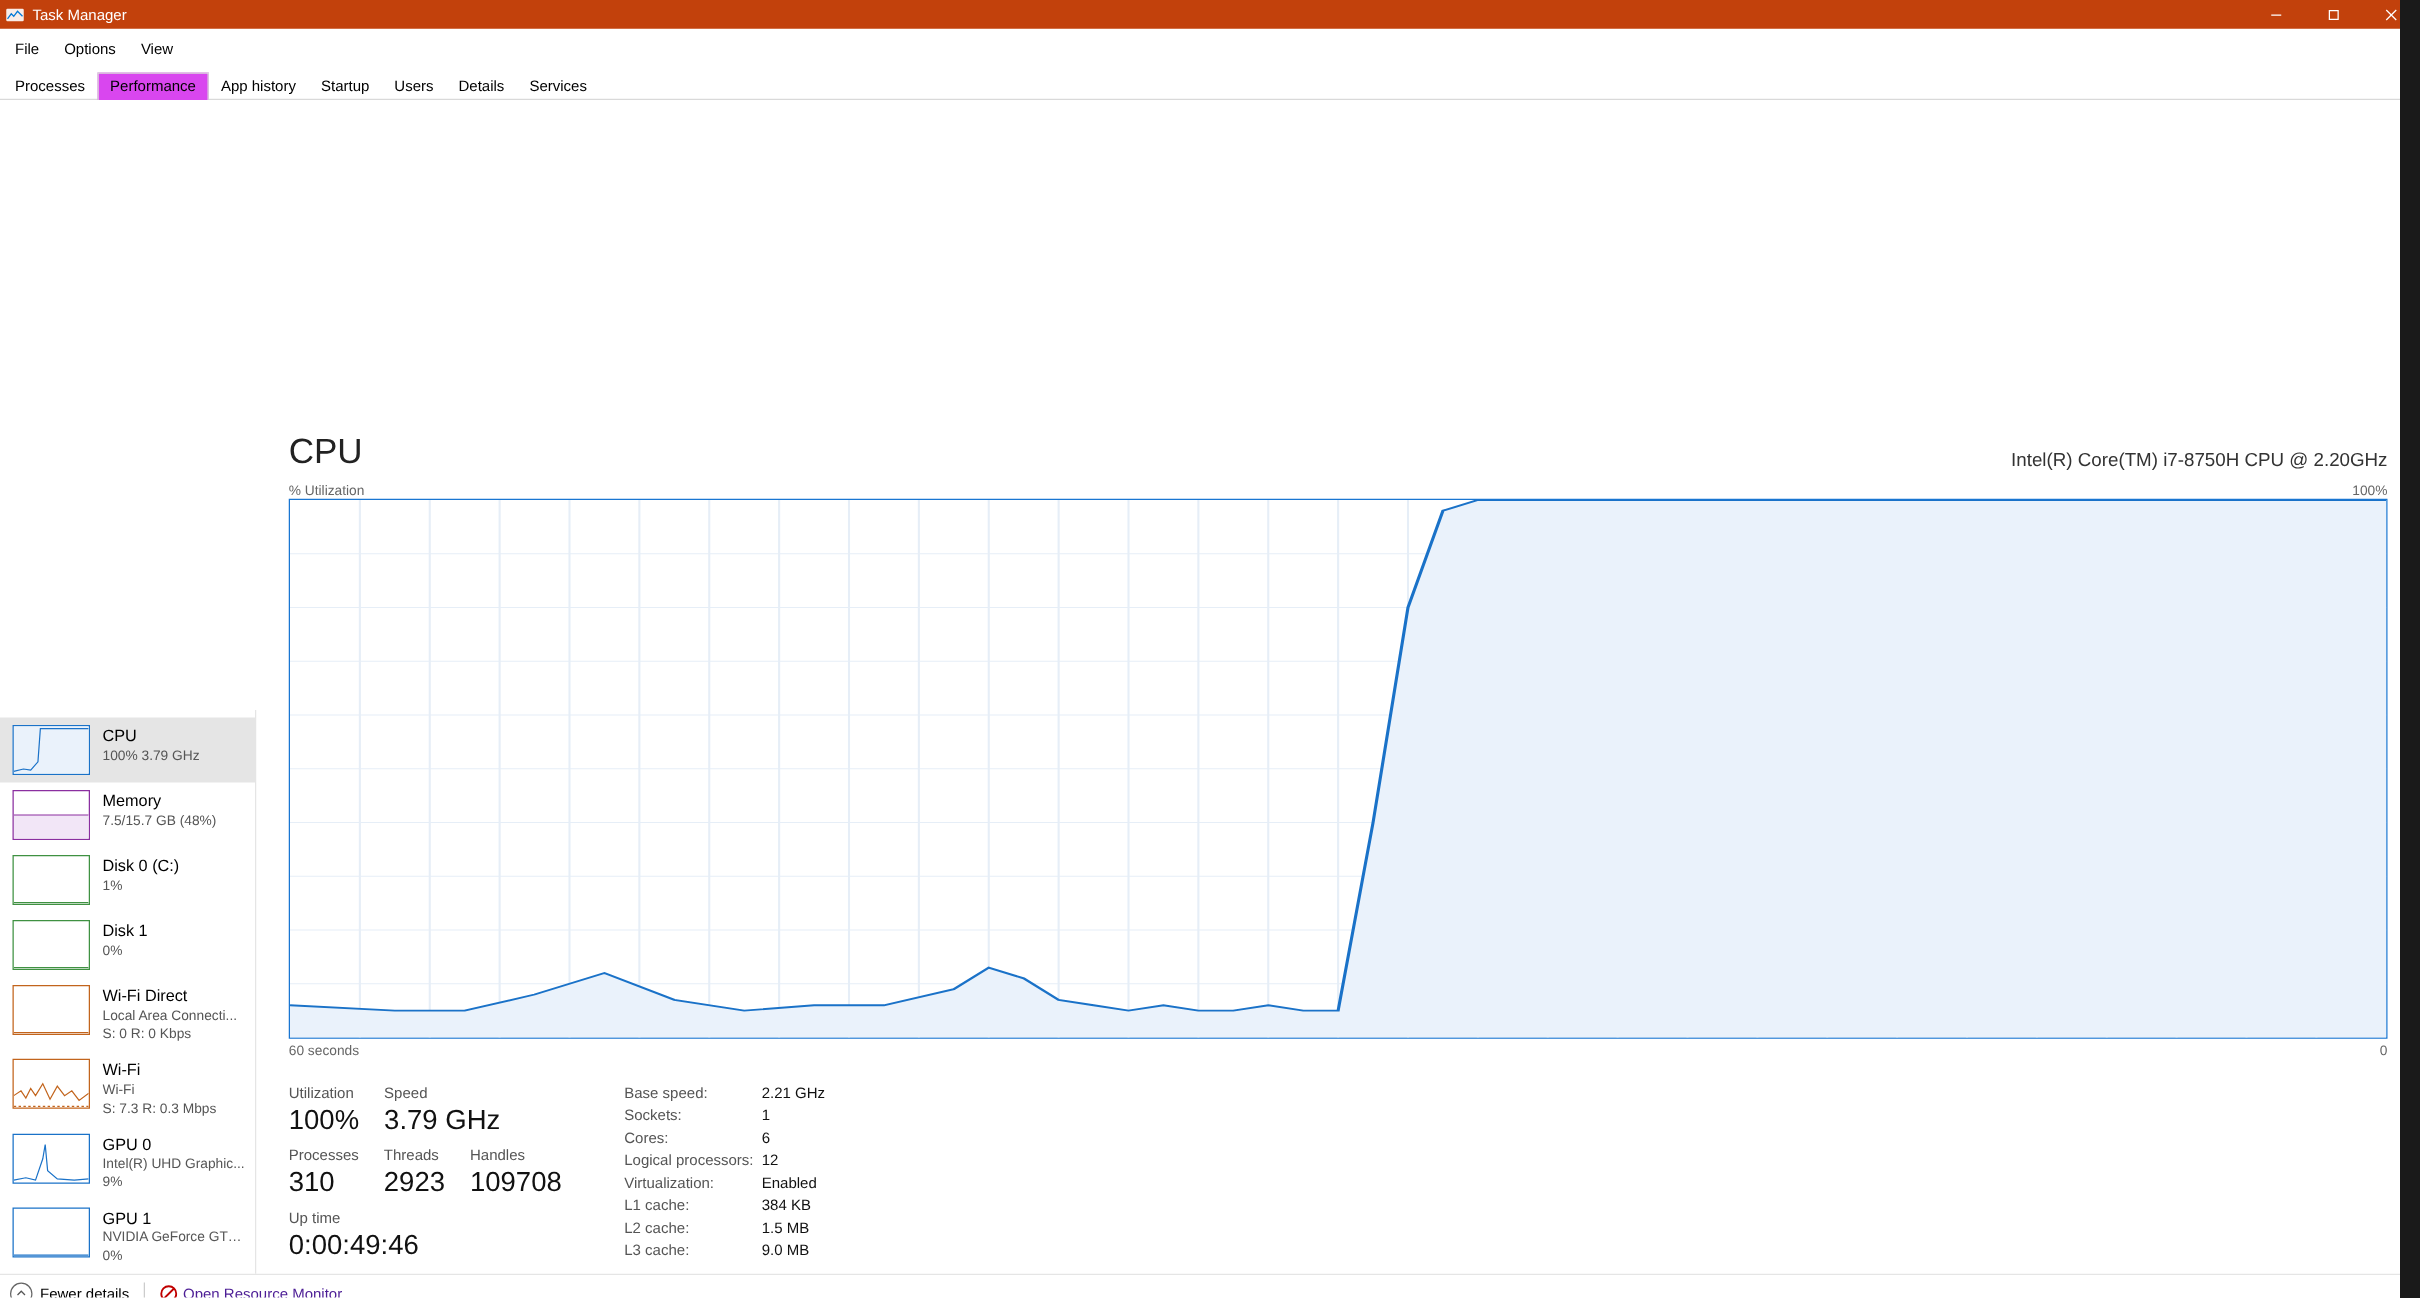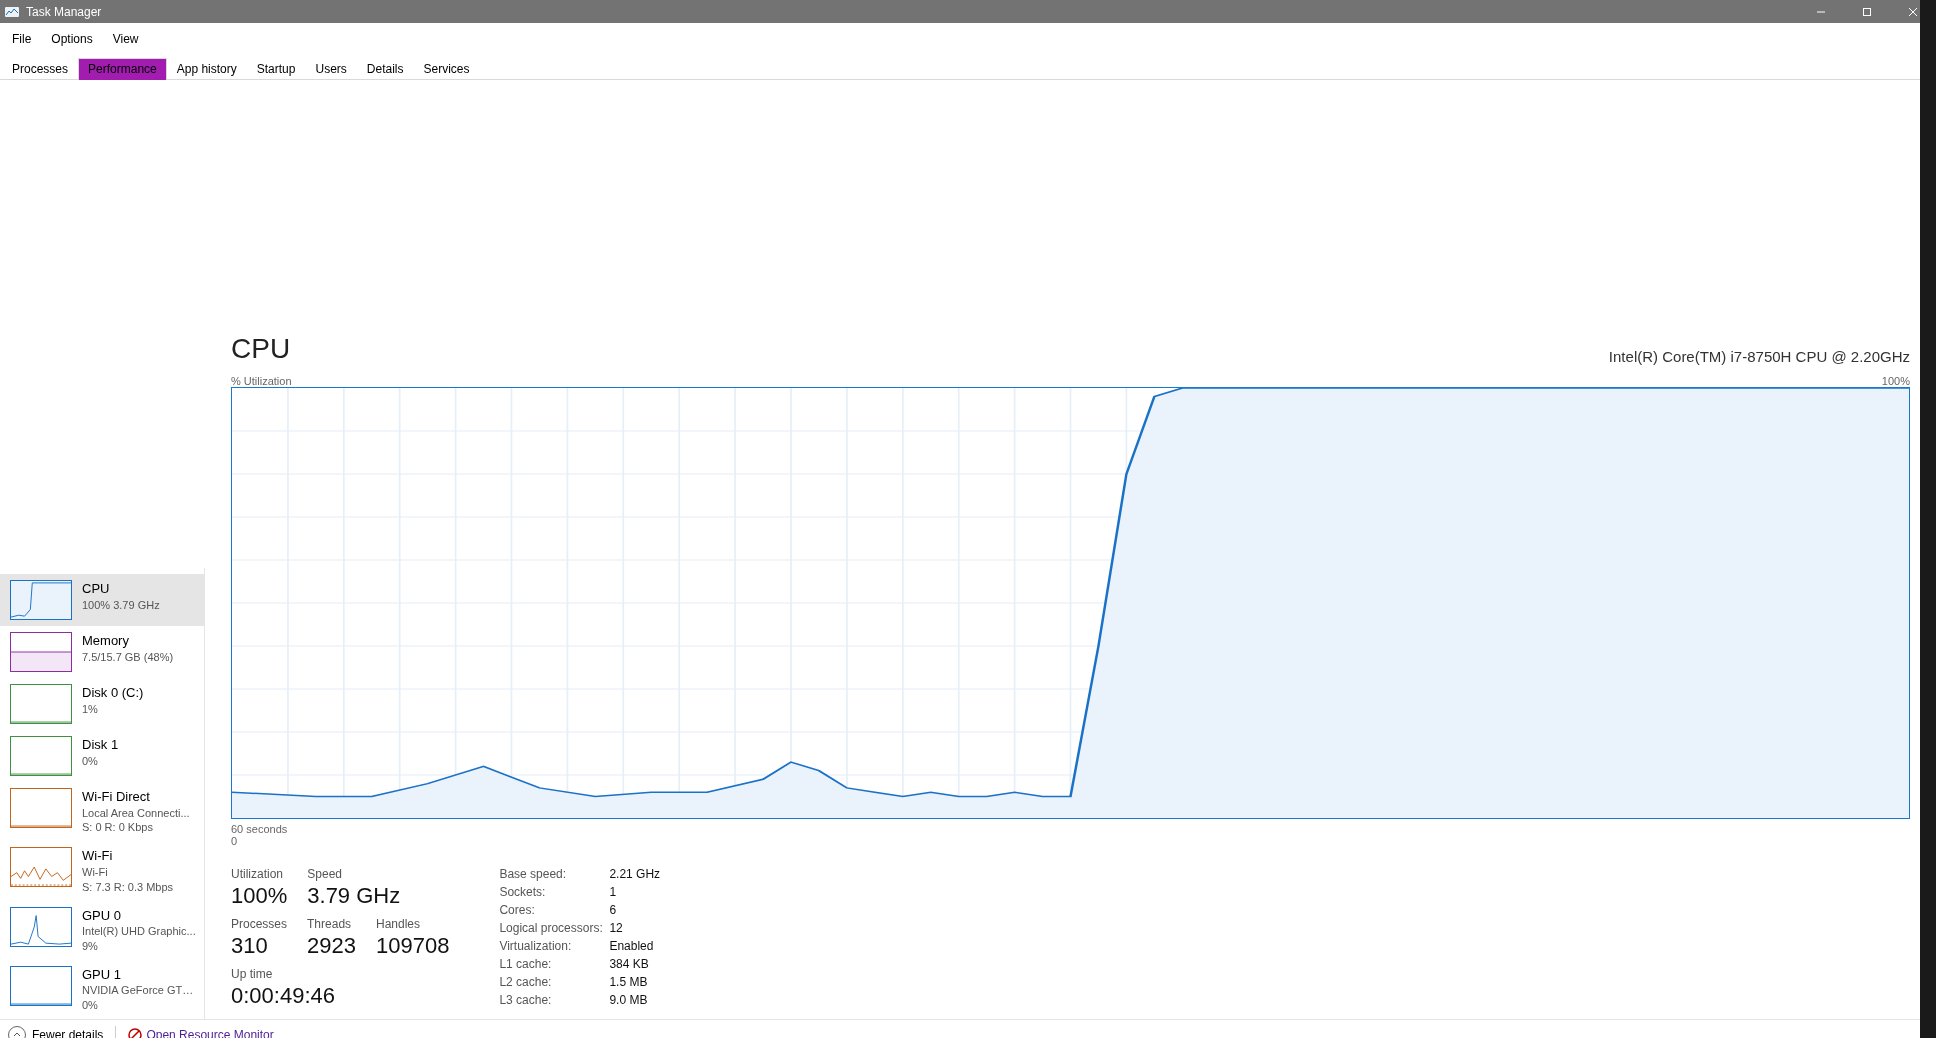--- a/index.html
+++ b/index.html
@@ -1,21 +1,21 @@
 <!DOCTYPE html>
 <html><head>
 <meta charset="utf-8">
 <style>
   * { box-sizing: border-box; margin: 0; padding: 0; font-family: "Segoe UI", Tahoma, sans-serif; }
   html, body { width: 1936px; height: 1038px; overflow: hidden; background: #ffffff; }
 
   
   .titlebar {
     height: 23px;
-    background: #737373;
+    background: #c2410c;
     color: #ffffff;
     display: flex;
     align-items: center;
     font-size: 12px;
     user-select: none;
   }
   .titlebar .app-icon {
     width: 16px; height: 16px;
     margin: 0 6px 0 4px;
     display: inline-flex; align-items: center; justify-content: center;
@@ -53,21 +53,21 @@
     padding: 3px 9px 4px 9px;
     border: 1px solid transparent;
     border-bottom: none;
     cursor: default;
     position: relative;
     top: 1px;
     color: #000;
   }
   .tabstrip .tab.active {
     border-color: #d9d9d9;
-    background: #a21caf;
+    background: #d946ef;
   }
 
   
   .content {
     display: flex;
     height: calc(1038px - 23px - 22px - 24px - 30px); 
     align-items: flex-end;
   }
 
   
@@ -123,21 +123,20 @@
   .chart-wrap {
     border: 1px solid #1976d2;
     height: 432px;
     position: relative;
     background: #ffffff;
   }
   .chart-labels-bottom {
     display: flex; justify-content: space-between;
     font-size: 11px; color: #666;
     margin-top: 4px;
-    flex-direction: column;
   }
 
   .stats {
     display: flex;
     gap: 50px;
     margin-top: 20px;
     font-size: 12px;
   }
   .stats .col { display: flex; flex-direction: column; }
   .stats .lbl { color: #555; font-size: 12px; }

